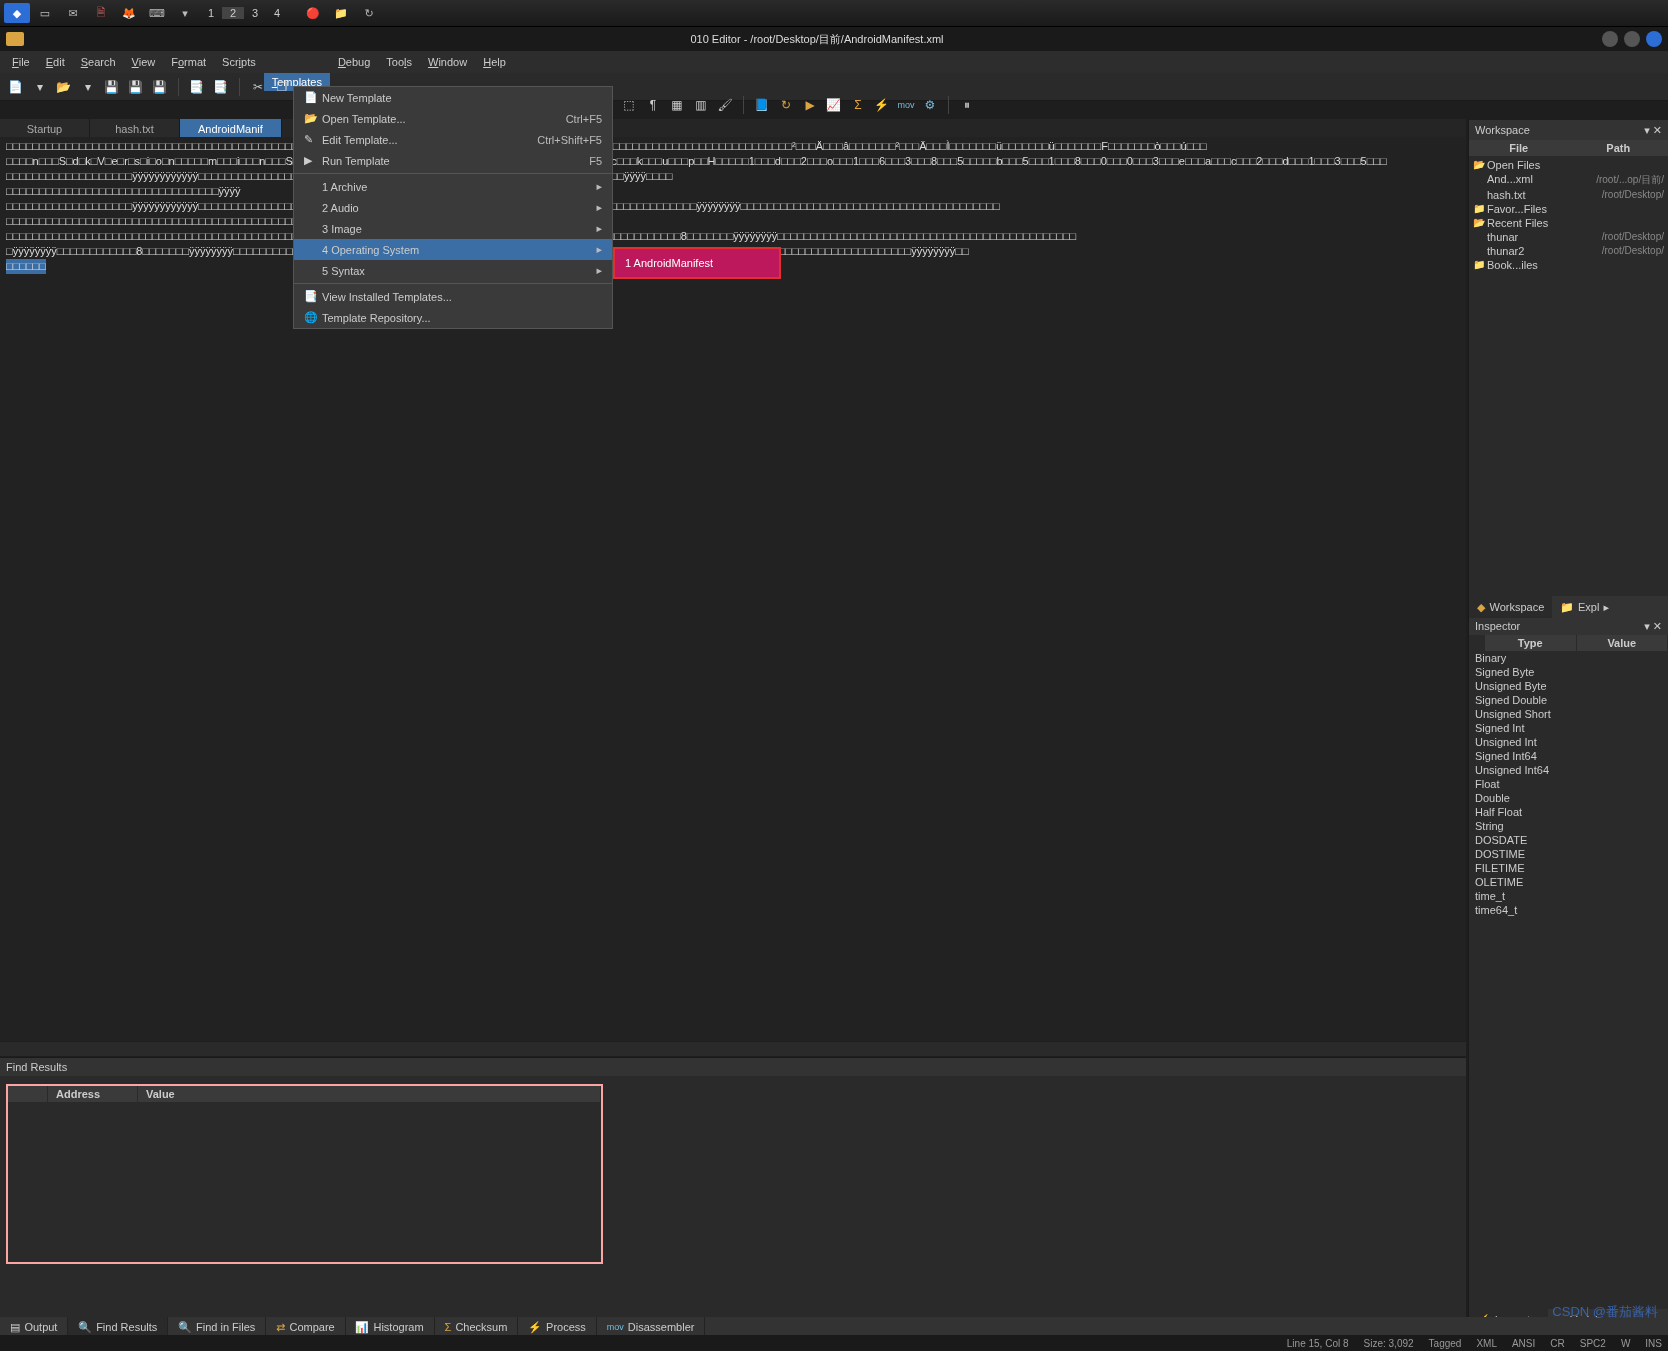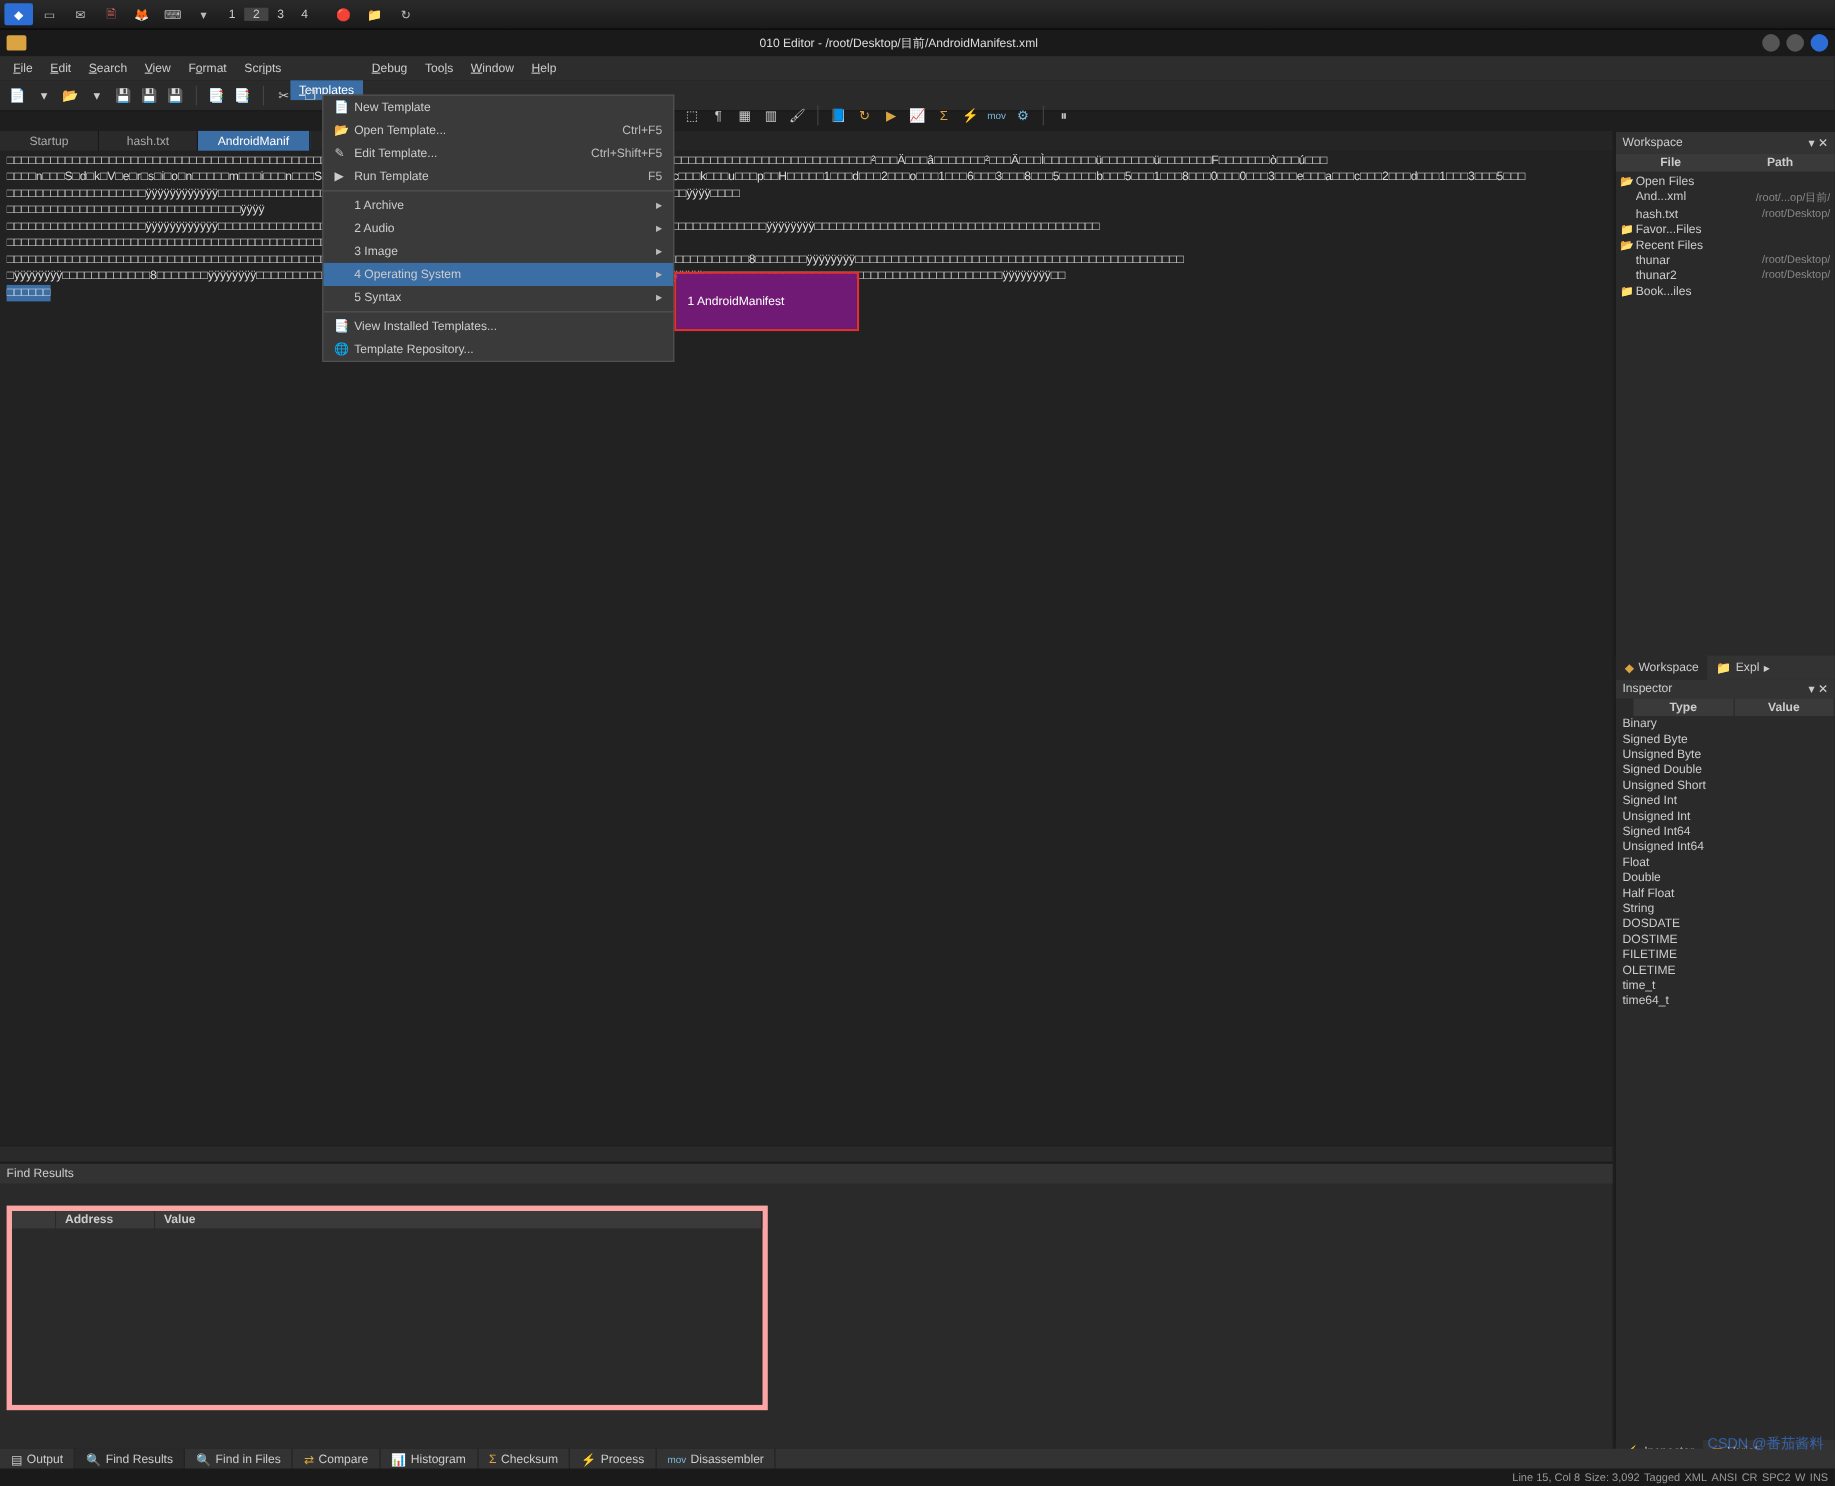--- a/index.html
+++ b/index.html
@@ -42,21 +42,21 @@
 .dropdown-item { padding: 4px 10px; display: flex; align-items: center; cursor: pointer; }
 .dropdown-item:hover, .dropdown-item.hover { background: #3a6ea5; }
 .dropdown-icon { width: 18px; display: inline-block; }
 .dropdown-label { flex: 1; }
 .dropdown-short { color: #bbb; margin-left: 10px; }
 .dropdown-arrow { color: #bbb; }
 .dropdown-sep { height: 1px; background: #555; margin: 2px 0; }
 
 
 .submenu { position: absolute; top: 247px; left: 613px; width: 168px; background: #3a3a3a; border: 2px solid #e03030; z-index: 101; font-size: 11px; }
-.submenu-item { padding: 19px 10px; background: #701a75; color: #fff; }
+.submenu-item { padding: 8px 10px; background: #be185d; color: #fff; }
 
 
 .editor-area { position: absolute; top: 137px; left: 0; right: 202px; bottom: 310px; background: #222; overflow: hidden; padding: 2px 6px; color: #ddd; font-family: monospace; font-size: 11px; line-height: 15px; word-break: break-all; }
 .editor-line { white-space: nowrap; overflow: hidden; }
 .scrollbar-h { position: absolute; bottom: 295px; left: 0; right: 202px; height: 14px; background: #2a2a2a; }
 
 
 .right-panel { position: absolute; top: 120px; right: 0; width: 200px; bottom: 0; background: #2a2a2a; border-left: 1px solid #1a1a1a; display: flex; flex-direction: column; }
 .panel-header { height: 20px; background: #333; padding: 2px 6px; font-size: 11px; display: flex; align-items: center; }
 .panel-header .close { margin-left: auto; }
@@ -78,36 +78,36 @@
 .inspector-cols { display: flex; background: #3a3a3a; font-size: 11px; font-weight: bold; margin-left: 16px; }
 .insp-col { flex: 1; padding: 2px 6px; text-align: center; border-right: 1px solid #2a2a2a; }
 .inspector-rows { flex: 1; overflow: hidden; font-size: 11px; }
 .insp-row { display: flex; padding: 1px 6px; }
 .insp-type { flex: 1; }
 .insp-val { flex: 1; }
 
 
 .bottom-panel { position: absolute; left: 0; right: 202px; bottom: 34px; height: 260px; background: #2a2a2a; border-top: 1px solid #1a1a1a; }
 .find-header { padding: 3px 6px; background: #333; font-size: 11px; }
-.find-table { margin: 20px 6px; border: 5px solid #fca5a5; width: 692px; }
+.find-table { margin: 8px 6px; border: 2px solid #fca5a5; width: 597px; }
 .find-th { display: flex; background: #3a3a3a; font-size: 11px; font-weight: bold; }
 .find-col { padding: 2px 8px; border-right: 1px solid #2a2a2a; }
 .find-col1 { width: 40px; }
 .find-col2 { width: 90px; }
 .find-col3 { flex: 1; }
 .find-body { height: 160px; background: #2a2a2a; }
 
 
 .bottom-tabs { position: absolute; bottom: 14px; left: 0; right: 0; height: 20px; background: #333; display: flex; font-size: 11px; }
 .btab { padding: 3px 10px; display: flex; align-items: center; gap: 4px; border-right: 1px solid #222; }
 .btab.active { background: #2a2a2a; }
 
 
 .statusbar { position: absolute; bottom: 0; left: 0; right: 0; height: 16px; background: #1a1a1a; display: flex; align-items: center; padding: 0 6px; font-size: 10px; color: #999; }
-.status-right { margin-left: auto; display: flex; gap: 4px; }
+.status-right { margin-left: auto; display: flex; gap: 15px; }
 .watermark { position: absolute; right: 10px; bottom: 30px; color: #3b82f6; font-size: 13px; opacity: .6; }
 
 .arrows-row { position: absolute; top: 122px; right: 205px; display:flex; gap:2px; color:#888; font-size:10px;}
 </style>
 </head>
 <body>
 
 <div class="taskbar">
   <div class="taskbar-item" style="background:#2c6dd6;color:#fff">◆</div>
   <div class="taskbar-item">▭</div>

